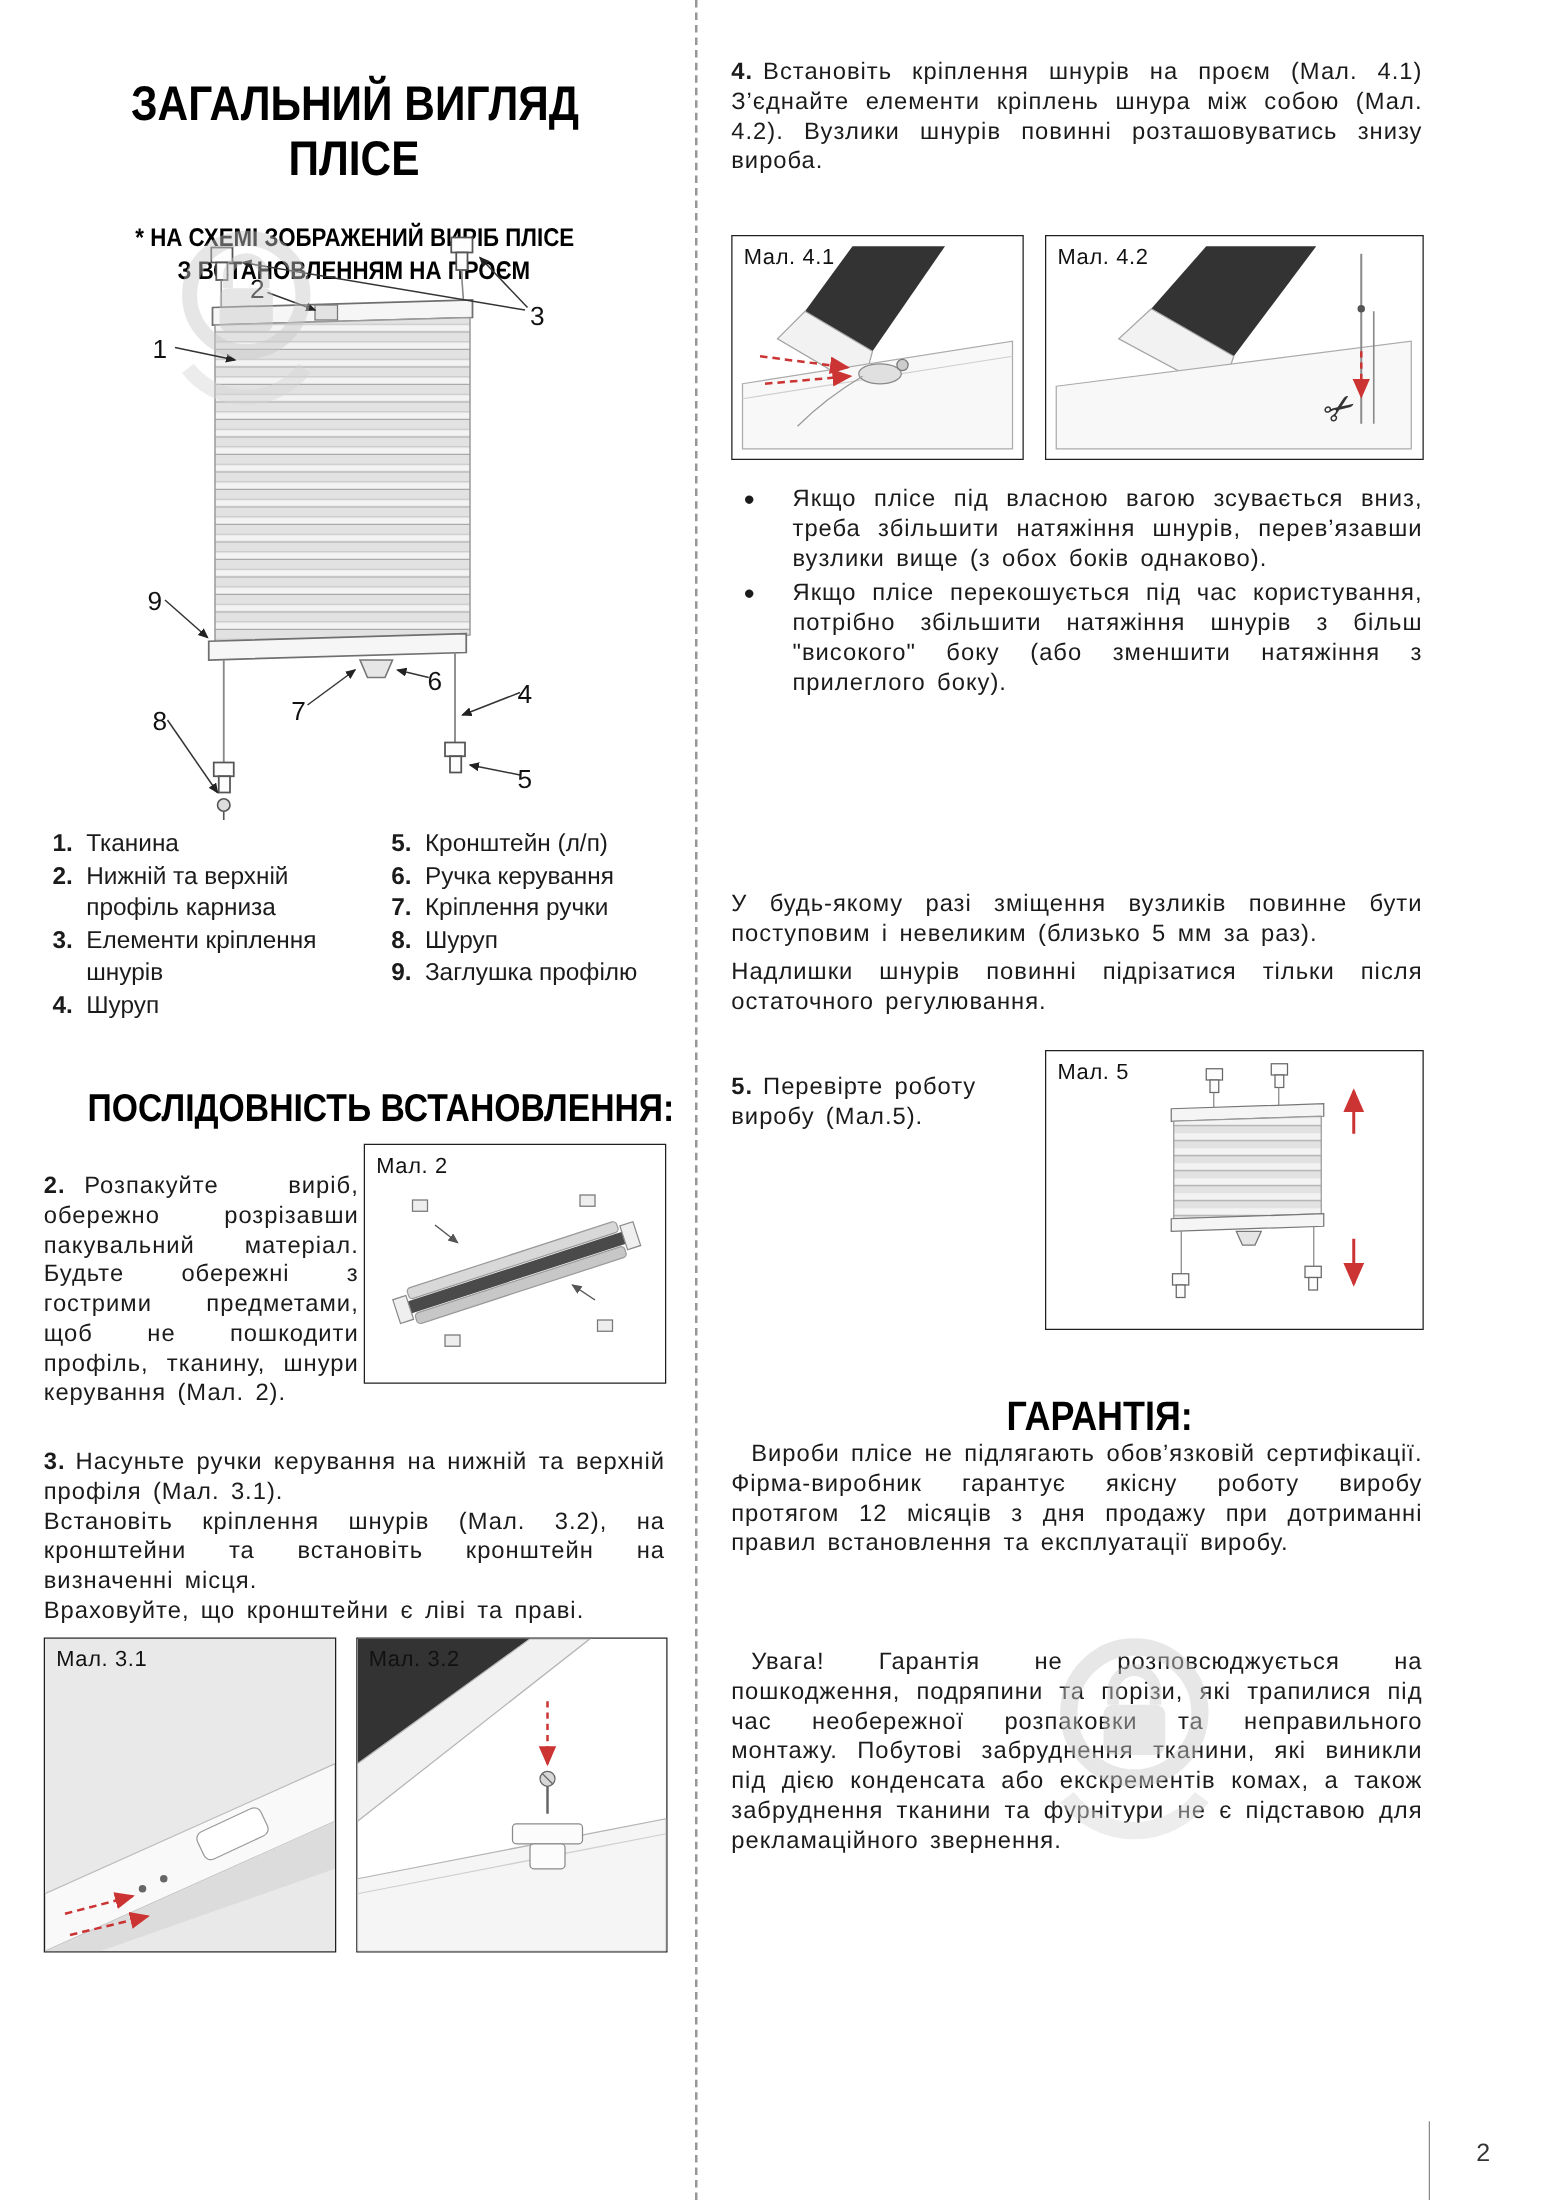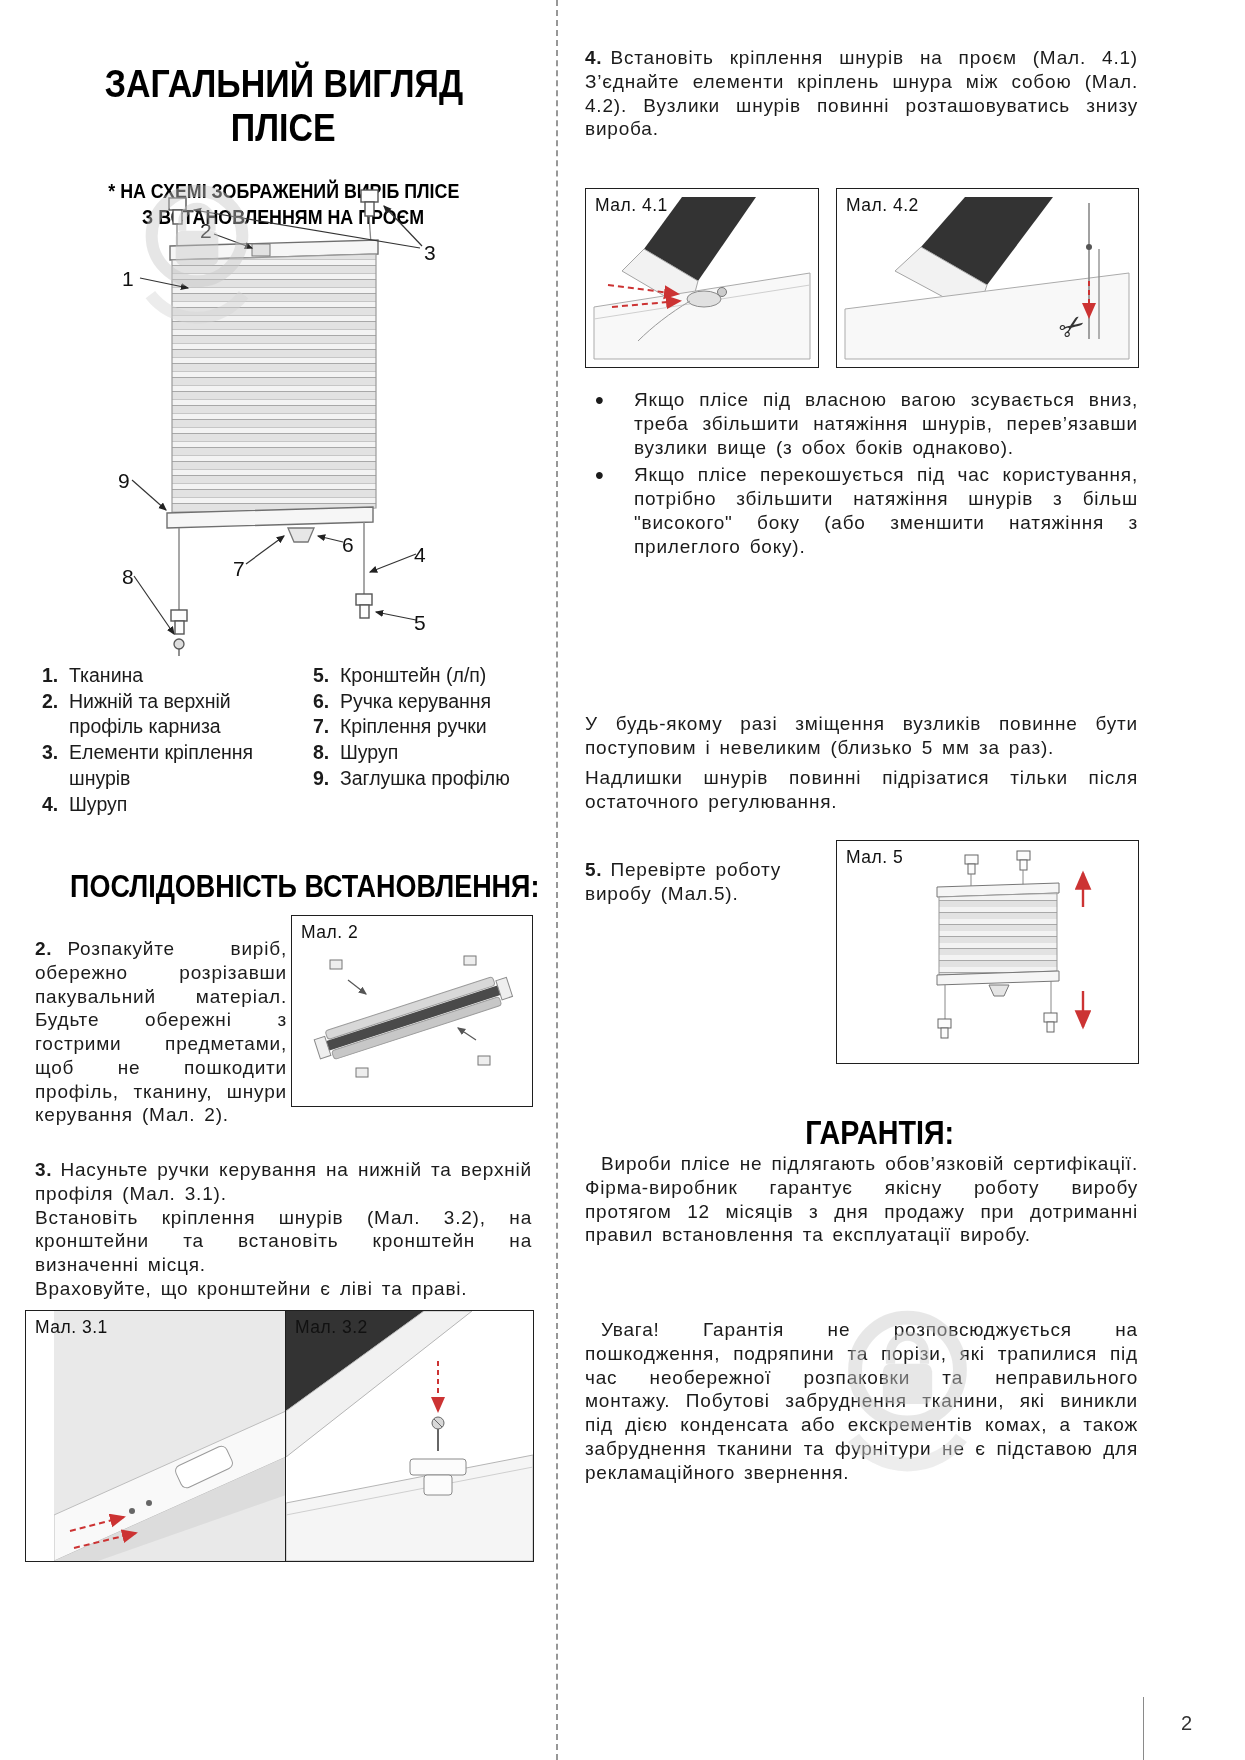--- a/index.html
+++ b/index.html
@@ -200,21 +200,21 @@
     </svg>
     <span class="fig-label">Мал. 2</span>
   </div>
 
   <div class="abs body" style="left:35px;top:1158px;width:497px;">
     <p><b class="stepnum">3.</b><span>Насуньте ручки керування на нижній та верхній профіля (Мал. 3.1).</span></p>
     <p>Встановіть кріплення шнурів (Мал. 3.2), на кронштейни та встановіть кронштейн на визначенні місця.</p>
     <p>Враховуйте, що кронштейни є ліві та праві.</p>
   </div>
 
-  <div class="fig" style="left:25px;top:1310px;width:232px;height:250px;padding-left:28px;">
+  <div class="fig" style="left:35px;top:1310px;width:232px;height:250px;">
     <svg viewBox="0 0 232 250">
       <defs>
         <marker id="ra31" markerWidth="9" markerHeight="9" refX="7" refY="3.5" orient="auto">
           <path d="M0,0 L8,3.5 L0,7 z" fill="#c33"></path>
         </marker>
       </defs>
       <rect width="232" height="250" fill="#e9e9e9"></rect>
       <polygon points="0,204 232,100 232,146 0,250" fill="#f9f9f9" stroke="#bdbdbd"></polygon>
       <polygon points="0,250 232,146 232,184 44,250" fill="#dcdcdc"></polygon>
       <g transform="rotate(-25 150 156)">

